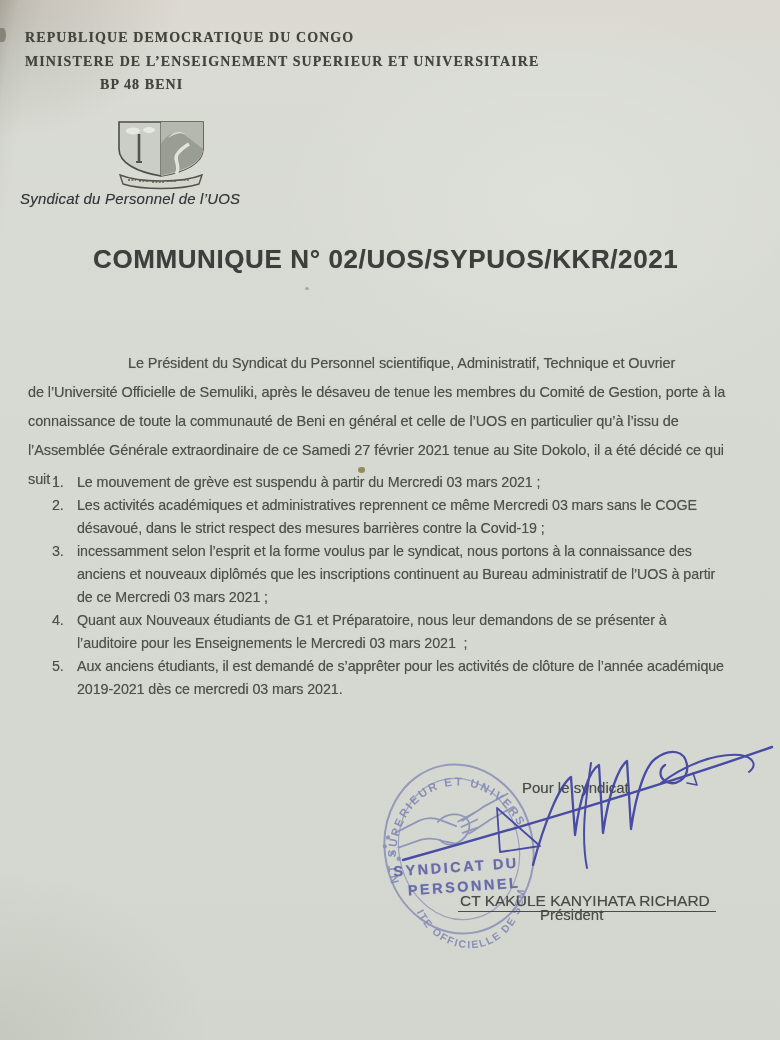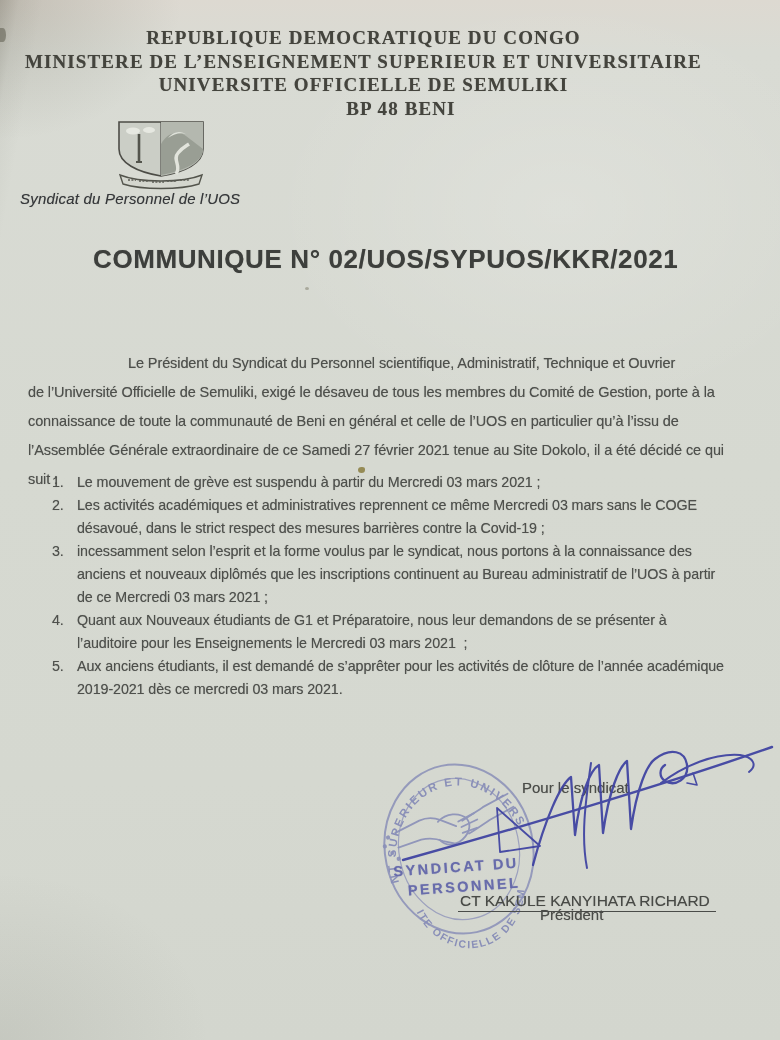--- a/index.html
+++ b/index.html
@@ -15,21 +15,21 @@
       radial-gradient(ellipse 300px 240px at 0% 100%, rgba(80,80,68,0.10), transparent 70%),
       linear-gradient(100deg, rgba(70,68,56,0.22) 0%, rgba(70,68,56,0.05) 2%, rgba(70,68,56,0) 4.5%),
       linear-gradient(to bottom, #ddd9d1 0%, #d9dbd4 5%, #d6d9d1 45%, #d5d8d0 75%, #d3d6ce 100%);
   }
   .line{white-space:pre;}
   .soft{text-shadow:0 0 0.7px rgba(75,77,73,0.55);}
 
   
   .letterhead{position:absolute;left:25px;top:26px;
     font-family:"Liberation Serif",serif;font-weight:bold;
-    font-size:19px;line-height:23.6px;letter-spacing:1.1px;color:#44443d;text-align:center;}
+    font-size:14px;line-height:23.6px;letter-spacing:1.1px;color:#44443d;}
   .letterhead .bp{padding-left:75px;}
 
   .crest{position:absolute;left:112px;top:120px;}
 
   .org-label{position:absolute;left:20px;top:190px;
     font-weight:normal;font-style:italic;font-size:15px;color:#35373a;letter-spacing:0.2px;}
 
   .doc-title{position:absolute;left:93px;top:244px;
     font-weight:bold;font-size:26px;letter-spacing:0.6px;color:#3d3f3c;}
 
@@ -64,21 +64,20 @@
     border-radius:0 60% 60% 0;}
 </style>
 </head>
 <body>
 
 <div class="page">
 
   <div class="letterhead soft">
     <div class="line">REPUBLIQUE DEMOCRATIQUE DU CONGO</div>
     <div class="line">MINISTERE DE L’ENSEIGNEMENT SUPERIEUR ET UNIVERSITAIRE</div>
-    <div class="line">UNIVERSITE OFFICIELLE DE SEMULIKI</div>
     <div class="line bp">BP 48 BENI</div>
   </div>
 
   <div class="crest">
     <svg width="98" height="72" viewBox="0 0 98 72">
       <path d="M7,2 H91 V29 C91,43 73,52 49,56 C25,52 7,43 7,29 Z" fill="#cbcec6" stroke="#4c4c46" stroke-width="1.6"></path>
       <path d="M49,2 V56" stroke="#4c4c46" stroke-width="1.2"></path>
       <path d="M49,2 H91 V29 C91,43 73,52 49,56 Z" fill="#b4b8af"></path>
       <path d="M49,24 C56,12 66,10 74,16 L91,29 C91,41 75,50 49,55 Z" fill="#999e94"></path>
       <path d="M56,18 C61,11 69,10 75,15 C71,12 63,13 56,18 Z" fill="#dfe2da"></path>
@@ -91,21 +90,21 @@
       <path d="M16,60 h8 M27,61 h10 M40,62 h12 M55,61 h10 M68,60 h9" stroke="#5b5c54" stroke-width="1.6" stroke-dasharray="2 1.4"></path>
     </svg>
   </div>
 
   <div class="org-label soft">Syndicat du Personnel de l’UOS</div>
 
   <div class="doc-title soft">COMMUNIQUE N° 02/UOS/SYPUOS/KKR/2021</div>
 
   <div class="intro soft">
     <div class="line indent">Le Président du Syndicat du Personnel scientifique, Administratif, Technique et Ouvrier</div>
-    <div class="line">de l’Université Officielle de Semuliki, exigé le désaveu de tous les membres du Comité de Gestion, porte à la</div>
+    <div class="line">de l’Université Officielle de Semuliki, après le désaveu de tenue les membres du Comité de Gestion, porte à la</div>
     <div class="line">connaissance de toute la communauté de Beni en général et celle de l’UOS en particulier qu’à l’issu de</div>
     <div class="line">l’Assemblée Générale extraordinaire de ce Samedi 27 février 2021 tenue au Site Dokolo, il a été décidé ce qui</div>
     <div class="line">suit :</div>
   </div>
 
   <div class="decisions soft">
     <div class="decision-item">
       <span class="num">1.</span>
       <div class="line">Le mouvement de grève est suspendu à partir du Mercredi 03 mars 2021 ;</div>
     </div>

